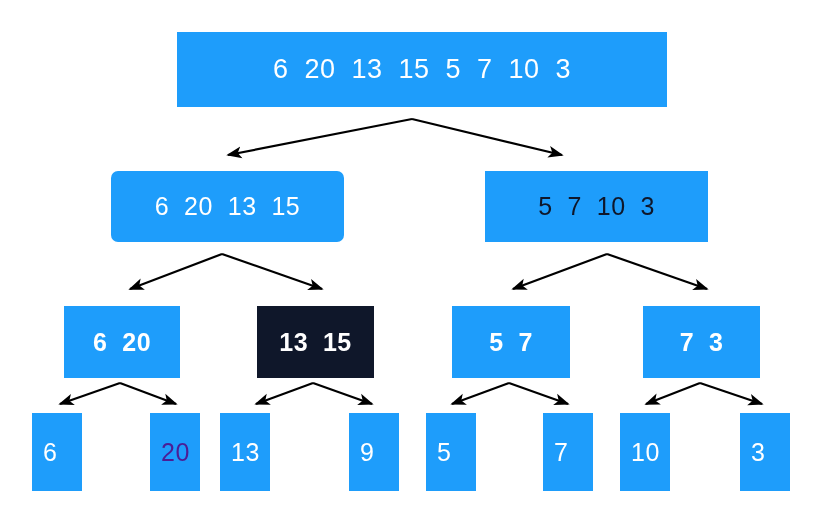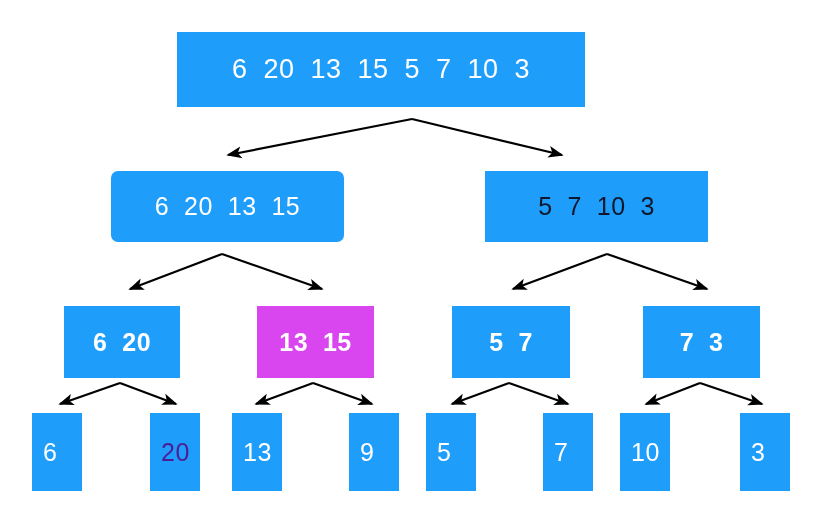--- a/index.html
+++ b/index.html
@@ -62,29 +62,29 @@
         <line x1="120" y1="383" x2="176" y2="404" stroke="#000000" stroke-width="2.2" marker-end="url(#arrowhead)"></line>
         <line x1="313" y1="383" x2="256" y2="404" stroke="#000000" stroke-width="2.2" marker-end="url(#arrowhead)"></line>
         <line x1="313" y1="383" x2="372" y2="404" stroke="#000000" stroke-width="2.2" marker-end="url(#arrowhead)"></line>
         <line x1="509" y1="383" x2="452" y2="404" stroke="#000000" stroke-width="2.2" marker-end="url(#arrowhead)"></line>
         <line x1="509" y1="383" x2="568" y2="404" stroke="#000000" stroke-width="2.2" marker-end="url(#arrowhead)"></line>
         <line x1="700" y1="383" x2="646" y2="404" stroke="#000000" stroke-width="2.2" marker-end="url(#arrowhead)"></line>
         <line x1="700" y1="383" x2="762" y2="404" stroke="#000000" stroke-width="2.2" marker-end="url(#arrowhead)"></line>
       </g>
   </svg>
   <div id="node-group">
-      <div class="node lvl0 centered" style="left: 177px; top: 32px; width: 408px; height: 75px; background: rgb(30, 157, 251); color: rgb(255, 255, 255);"><span>6  20  13  15  5  7  10  3</span></div>
+      <div class="node lvl0 centered" style="left: 177px; top: 32px; width: 490px; height: 75px; background: rgb(30, 157, 251); color: rgb(255, 255, 255);"><span>6  20  13  15  5  7  10  3</span></div>
       <div class="node lvl1 centered" style="left: 111px; top: 171px; width: 233px; height: 71px; background: rgb(30, 157, 251); color: rgb(255, 255, 255); border-radius: 7px;"><span>6  20  13  15</span></div>
       <div class="node lvl1 centered" style="left: 485px; top: 171px; width: 223px; height: 71px; background: rgb(30, 157, 251); color: #0f172a;"><span>5  7  10  3</span></div>
       <div class="node lvl2 centered" style="left: 64px; top: 306px; width: 116px; height: 72px; background: rgb(30, 157, 251); color: rgb(255, 255, 255);"><span>6  20</span></div>
-      <div class="node lvl2 centered" style="left: 257px; top: 306px; width: 117px; height: 72px; background: #d946ef; color: rgb(255, 255, 255);"><span>13  15</span></div>
+      <div class="node lvl2 centered" style="left: 257px; top: 306px; width: 117px; height: 72px; background: #0f172a; color: rgb(255, 255, 255);"><span>13  15</span></div>
       <div class="node lvl2 centered" style="left: 452px; top: 306px; width: 118px; height: 72px; background: rgb(30, 157, 251); color: rgb(255, 255, 255);"><span>5  7</span></div>
       <div class="node lvl2 centered" style="left: 643px; top: 306px; width: 117px; height: 72px; background: rgb(30, 157, 251); color: rgb(255, 255, 255);"><span>7  3</span></div>
       <div class="node lvl3 leftal" style="left: 32px; top: 413px; width: 50px; height: 78px; background: rgb(30, 157, 251); color: rgb(255, 255, 255);"><span>6</span></div>
       <div class="node lvl3 leftal" style="left: 150px; top: 413px; width: 50px; height: 78px; background: rgb(30, 157, 251); color: #4c1d95;"><span>20</span></div>
-      <div class="node lvl3 leftal" style="left: 232px; top: 413px; width: 50px; height: 78px; background: rgb(30, 157, 251); color: rgb(255, 255, 255);"><span>13</span></div>
+      <div class="node lvl3 leftal" style="left: 220px; top: 413px; width: 50px; height: 78px; background: rgb(30, 157, 251); color: rgb(255, 255, 255);"><span>13</span></div>
       <div class="node lvl3 leftal" style="left: 349px; top: 413px; width: 50px; height: 78px; background: rgb(30, 157, 251); color: rgb(255, 255, 255);"><span>9</span></div>
       <div class="node lvl3 leftal" style="left: 426px; top: 413px; width: 50px; height: 78px; background: rgb(30, 157, 251); color: rgb(255, 255, 255);"><span>5</span></div>
       <div class="node lvl3 leftal" style="left: 543px; top: 413px; width: 50px; height: 78px; background: rgb(30, 157, 251); color: rgb(255, 255, 255);"><span>7</span></div>
       <div class="node lvl3 leftal" style="left: 620px; top: 413px; width: 50px; height: 78px; background: rgb(30, 157, 251); color: rgb(255, 255, 255);"><span>10</span></div>
       <div class="node lvl3 leftal" style="left: 740px; top: 413px; width: 50px; height: 78px; background: rgb(30, 157, 251); color: rgb(255, 255, 255);"><span>3</span></div>
     </div>
 </div>
 
 </body></html>

